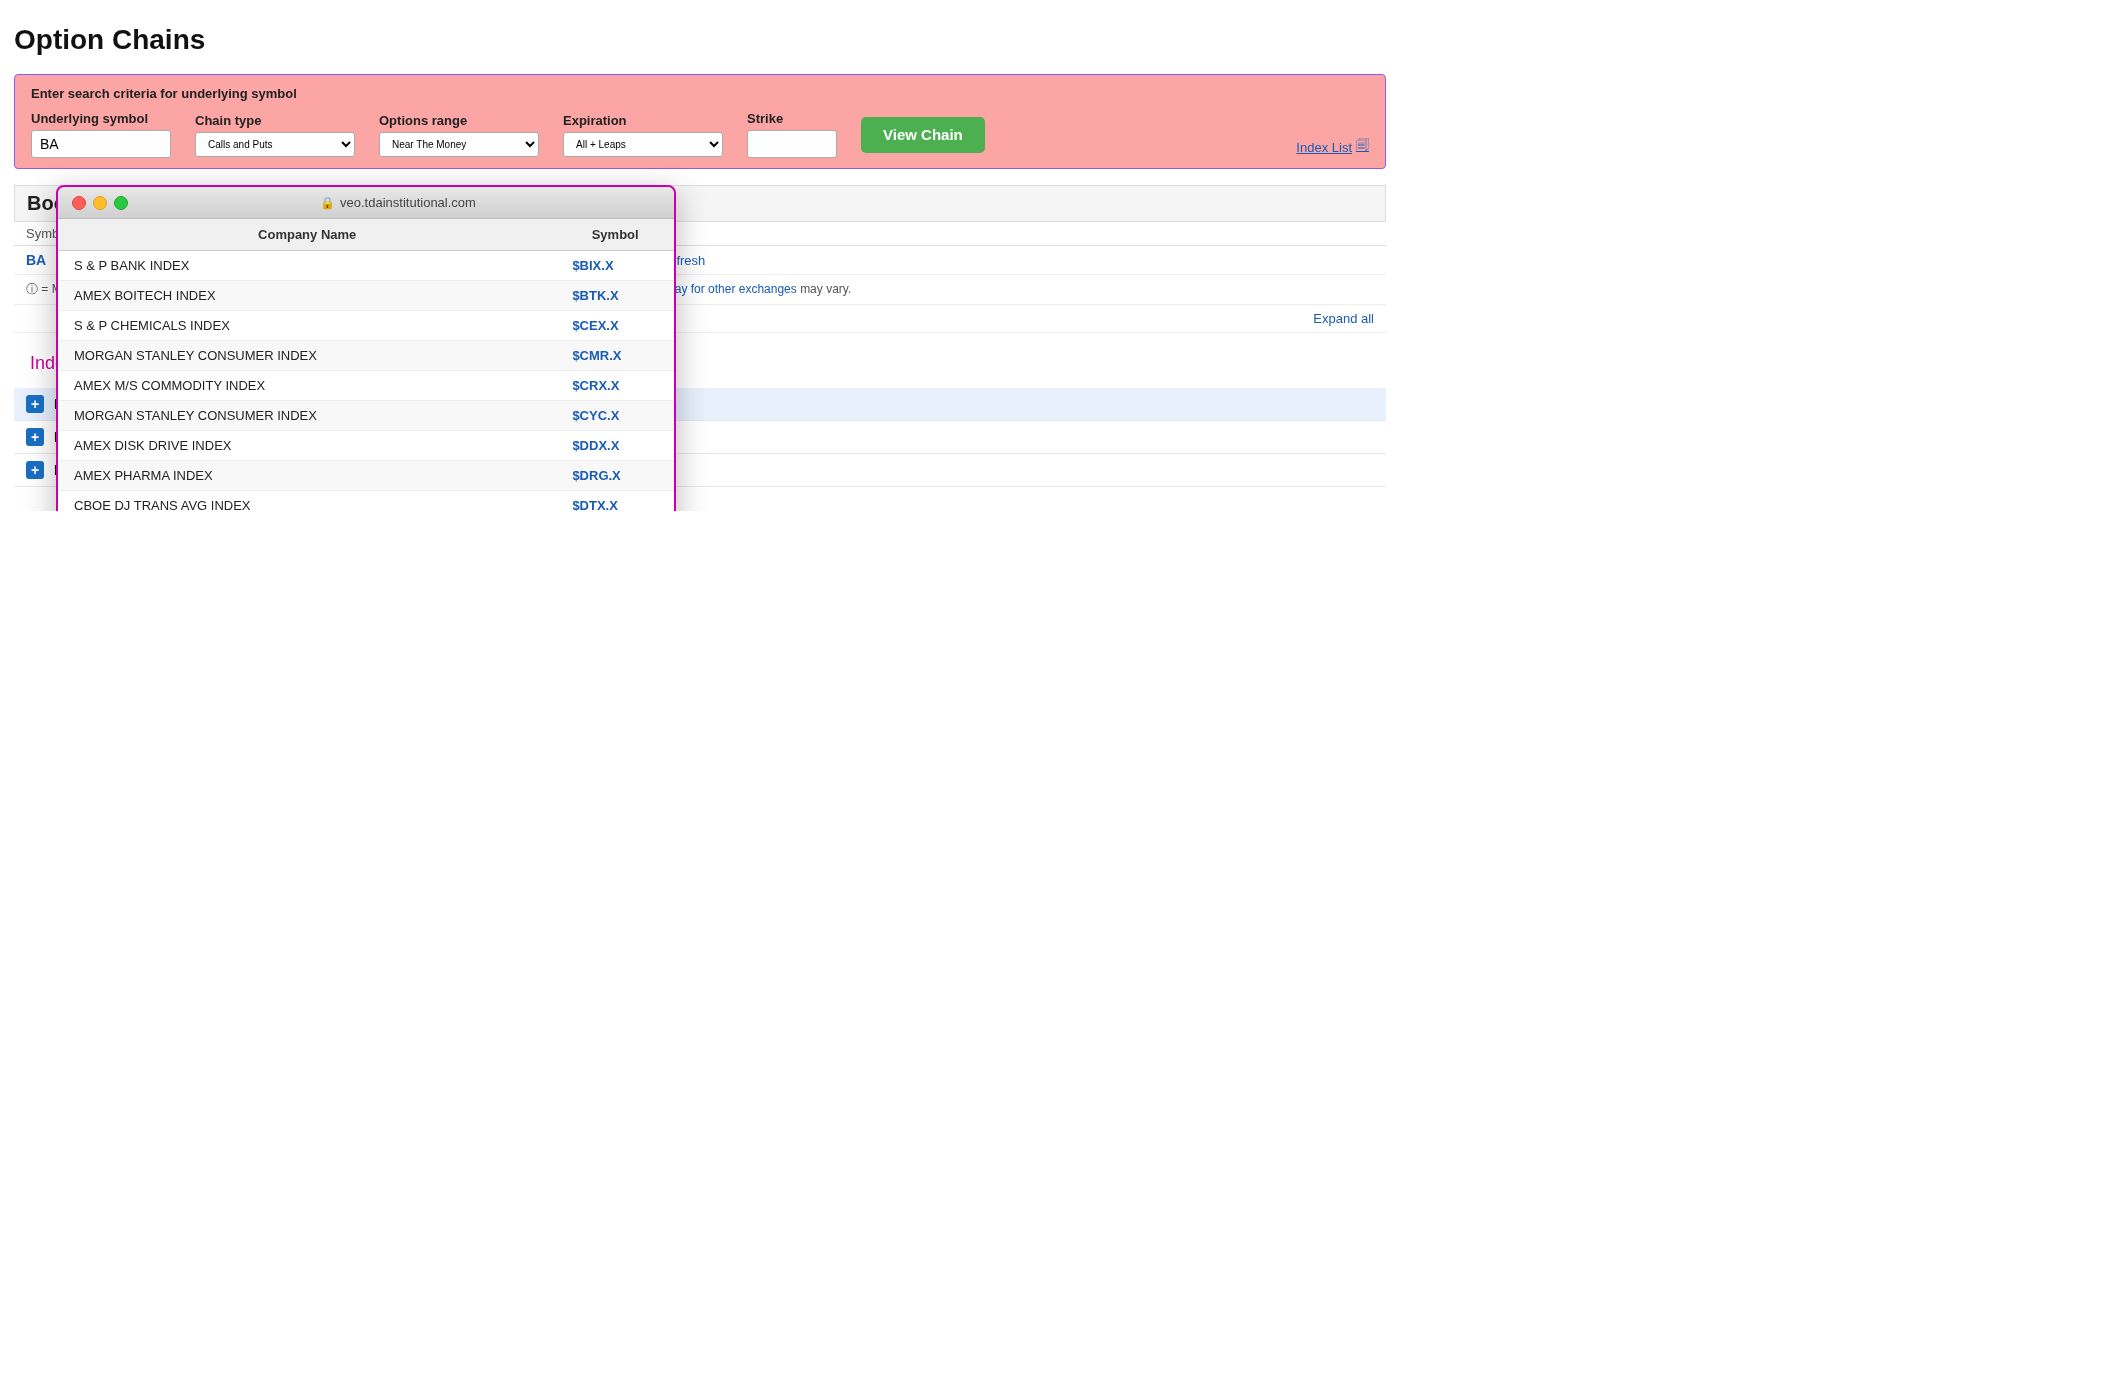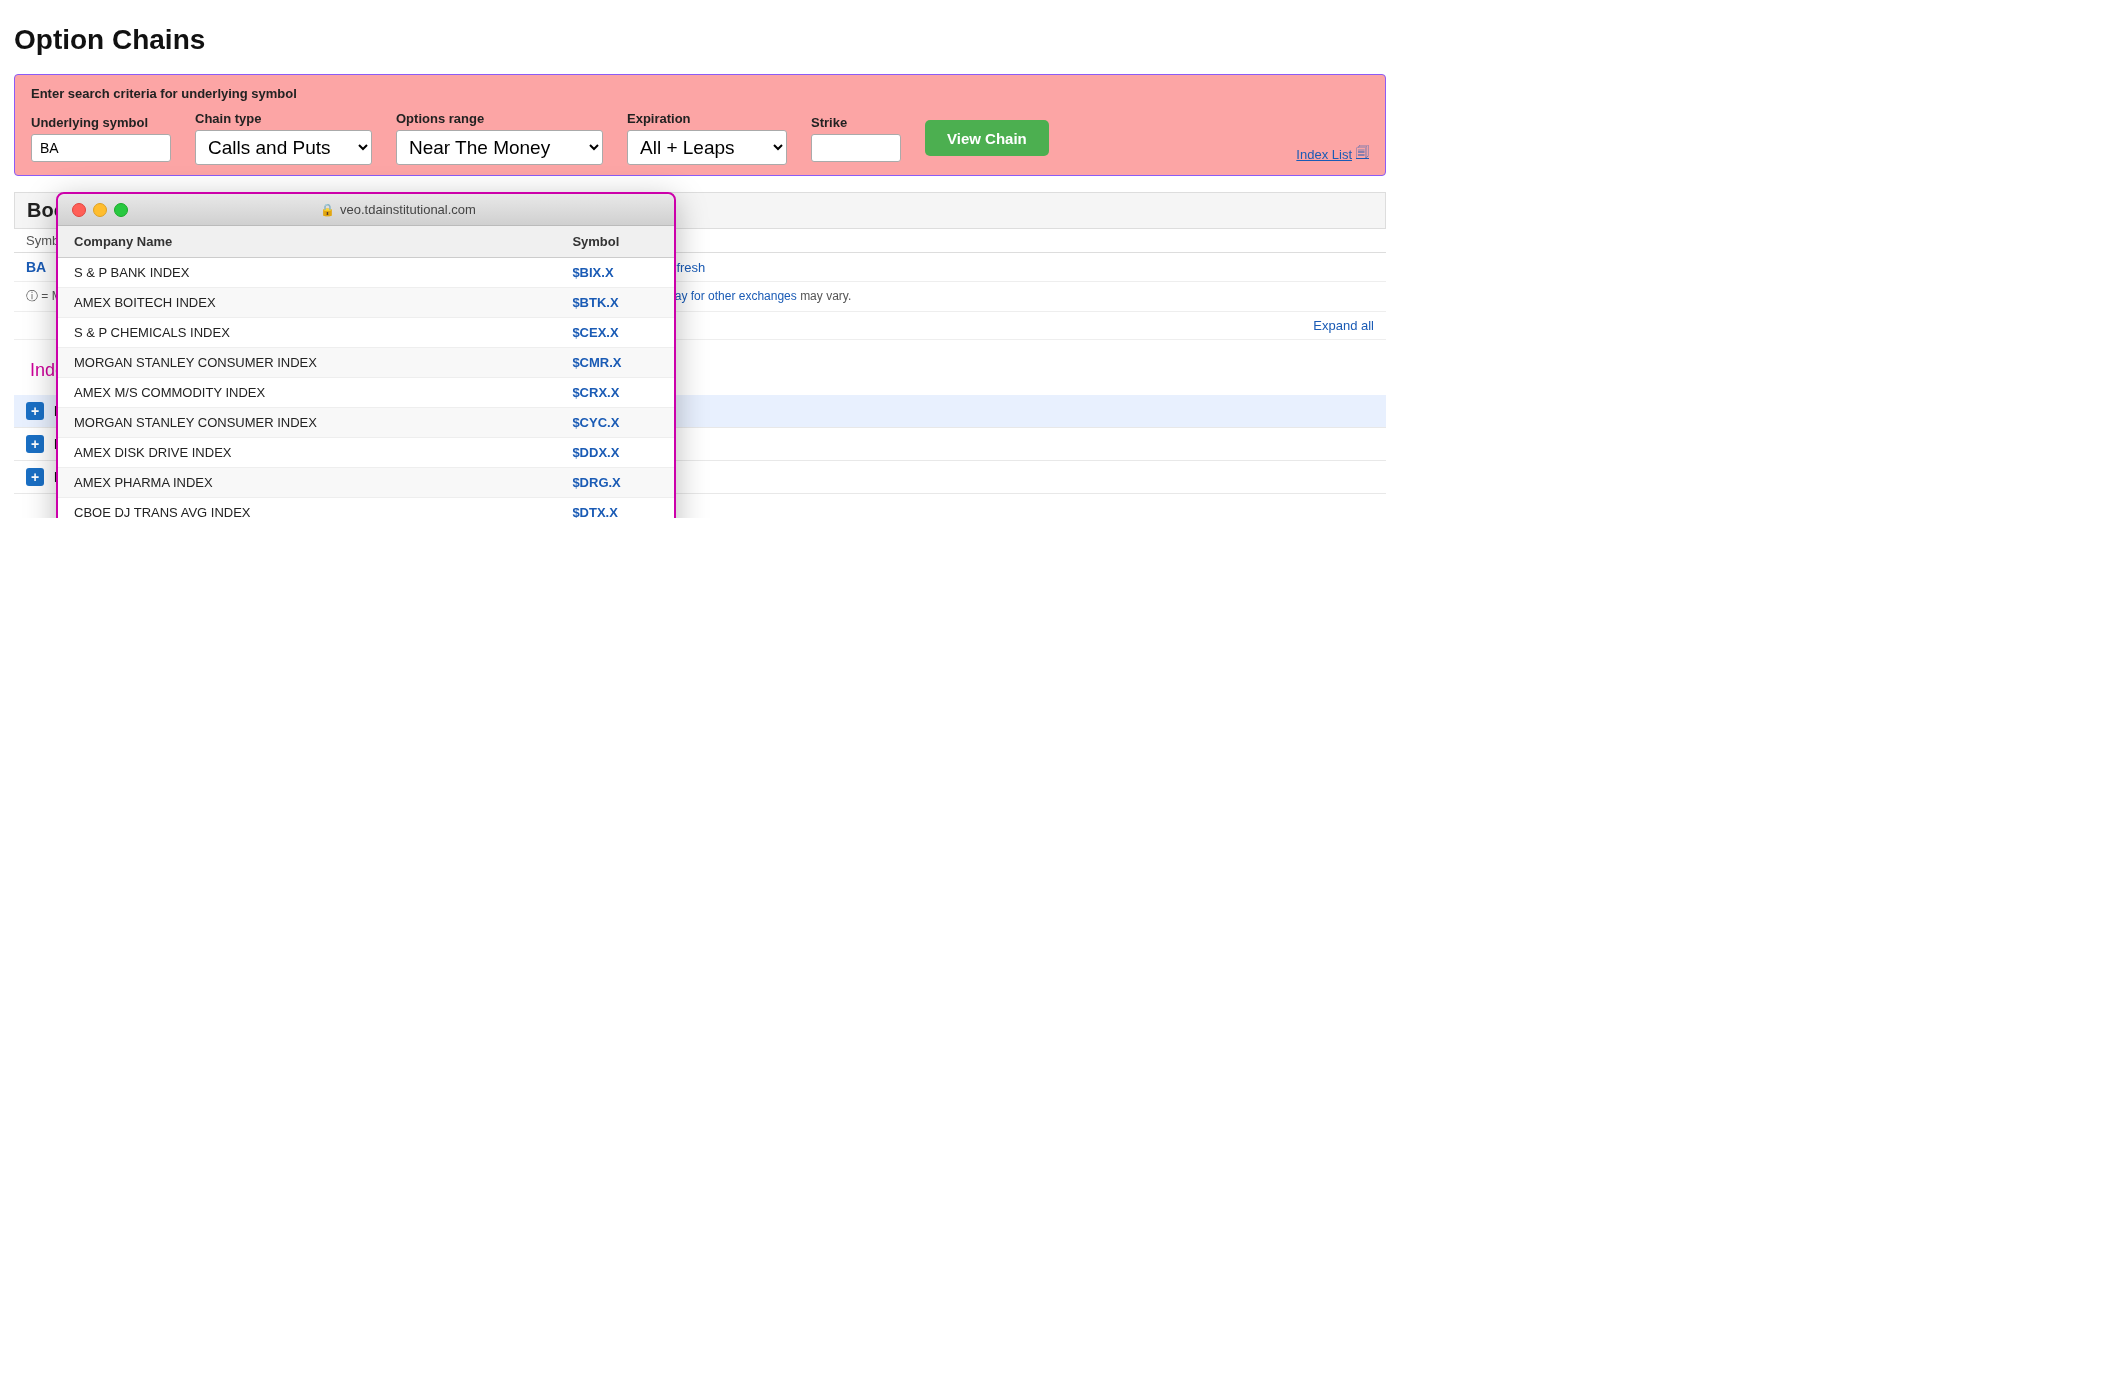--- a/index.html
+++ b/index.html
@@ -51,21 +51,21 @@
       border-radius: 3px;
       padding: 5px 8px;
       font-size: 14px;
       width: 140px;
       background: #fff;
     }
     .form-group select {
       border: 1px solid #aaa;
       border-radius: 3px;
       padding: 5px 24px 5px 8px;
-      font-size: 19px;
+      font-size: 10px;
       background: #fff;
       appearance: auto;
       min-width: 160px;
     }
     .view-chain-btn {
       background: #4caf50;
       color: #fff;
       border: none;
       border-radius: 5px;
       padding: 8px 22px;
@@ -227,21 +227,21 @@
     }
     .popup-table {
       width: 100%;
       border-collapse: collapse;
     }
     .popup-table thead tr {
       background: #f0f0f0;
       border-bottom: 1px solid #ccc;
     }
     .popup-table thead th {
-      text-align: left;
+      text-align: center;
       padding: 8px 16px;
       font-size: 13px;
       font-weight: 600;
       color: #333;
       margin-top: 28px;
     }
     .popup-table tbody tr {
       border-bottom: 1px solid #eee;
     }
     .popup-table tbody tr:nth-child(even) {

